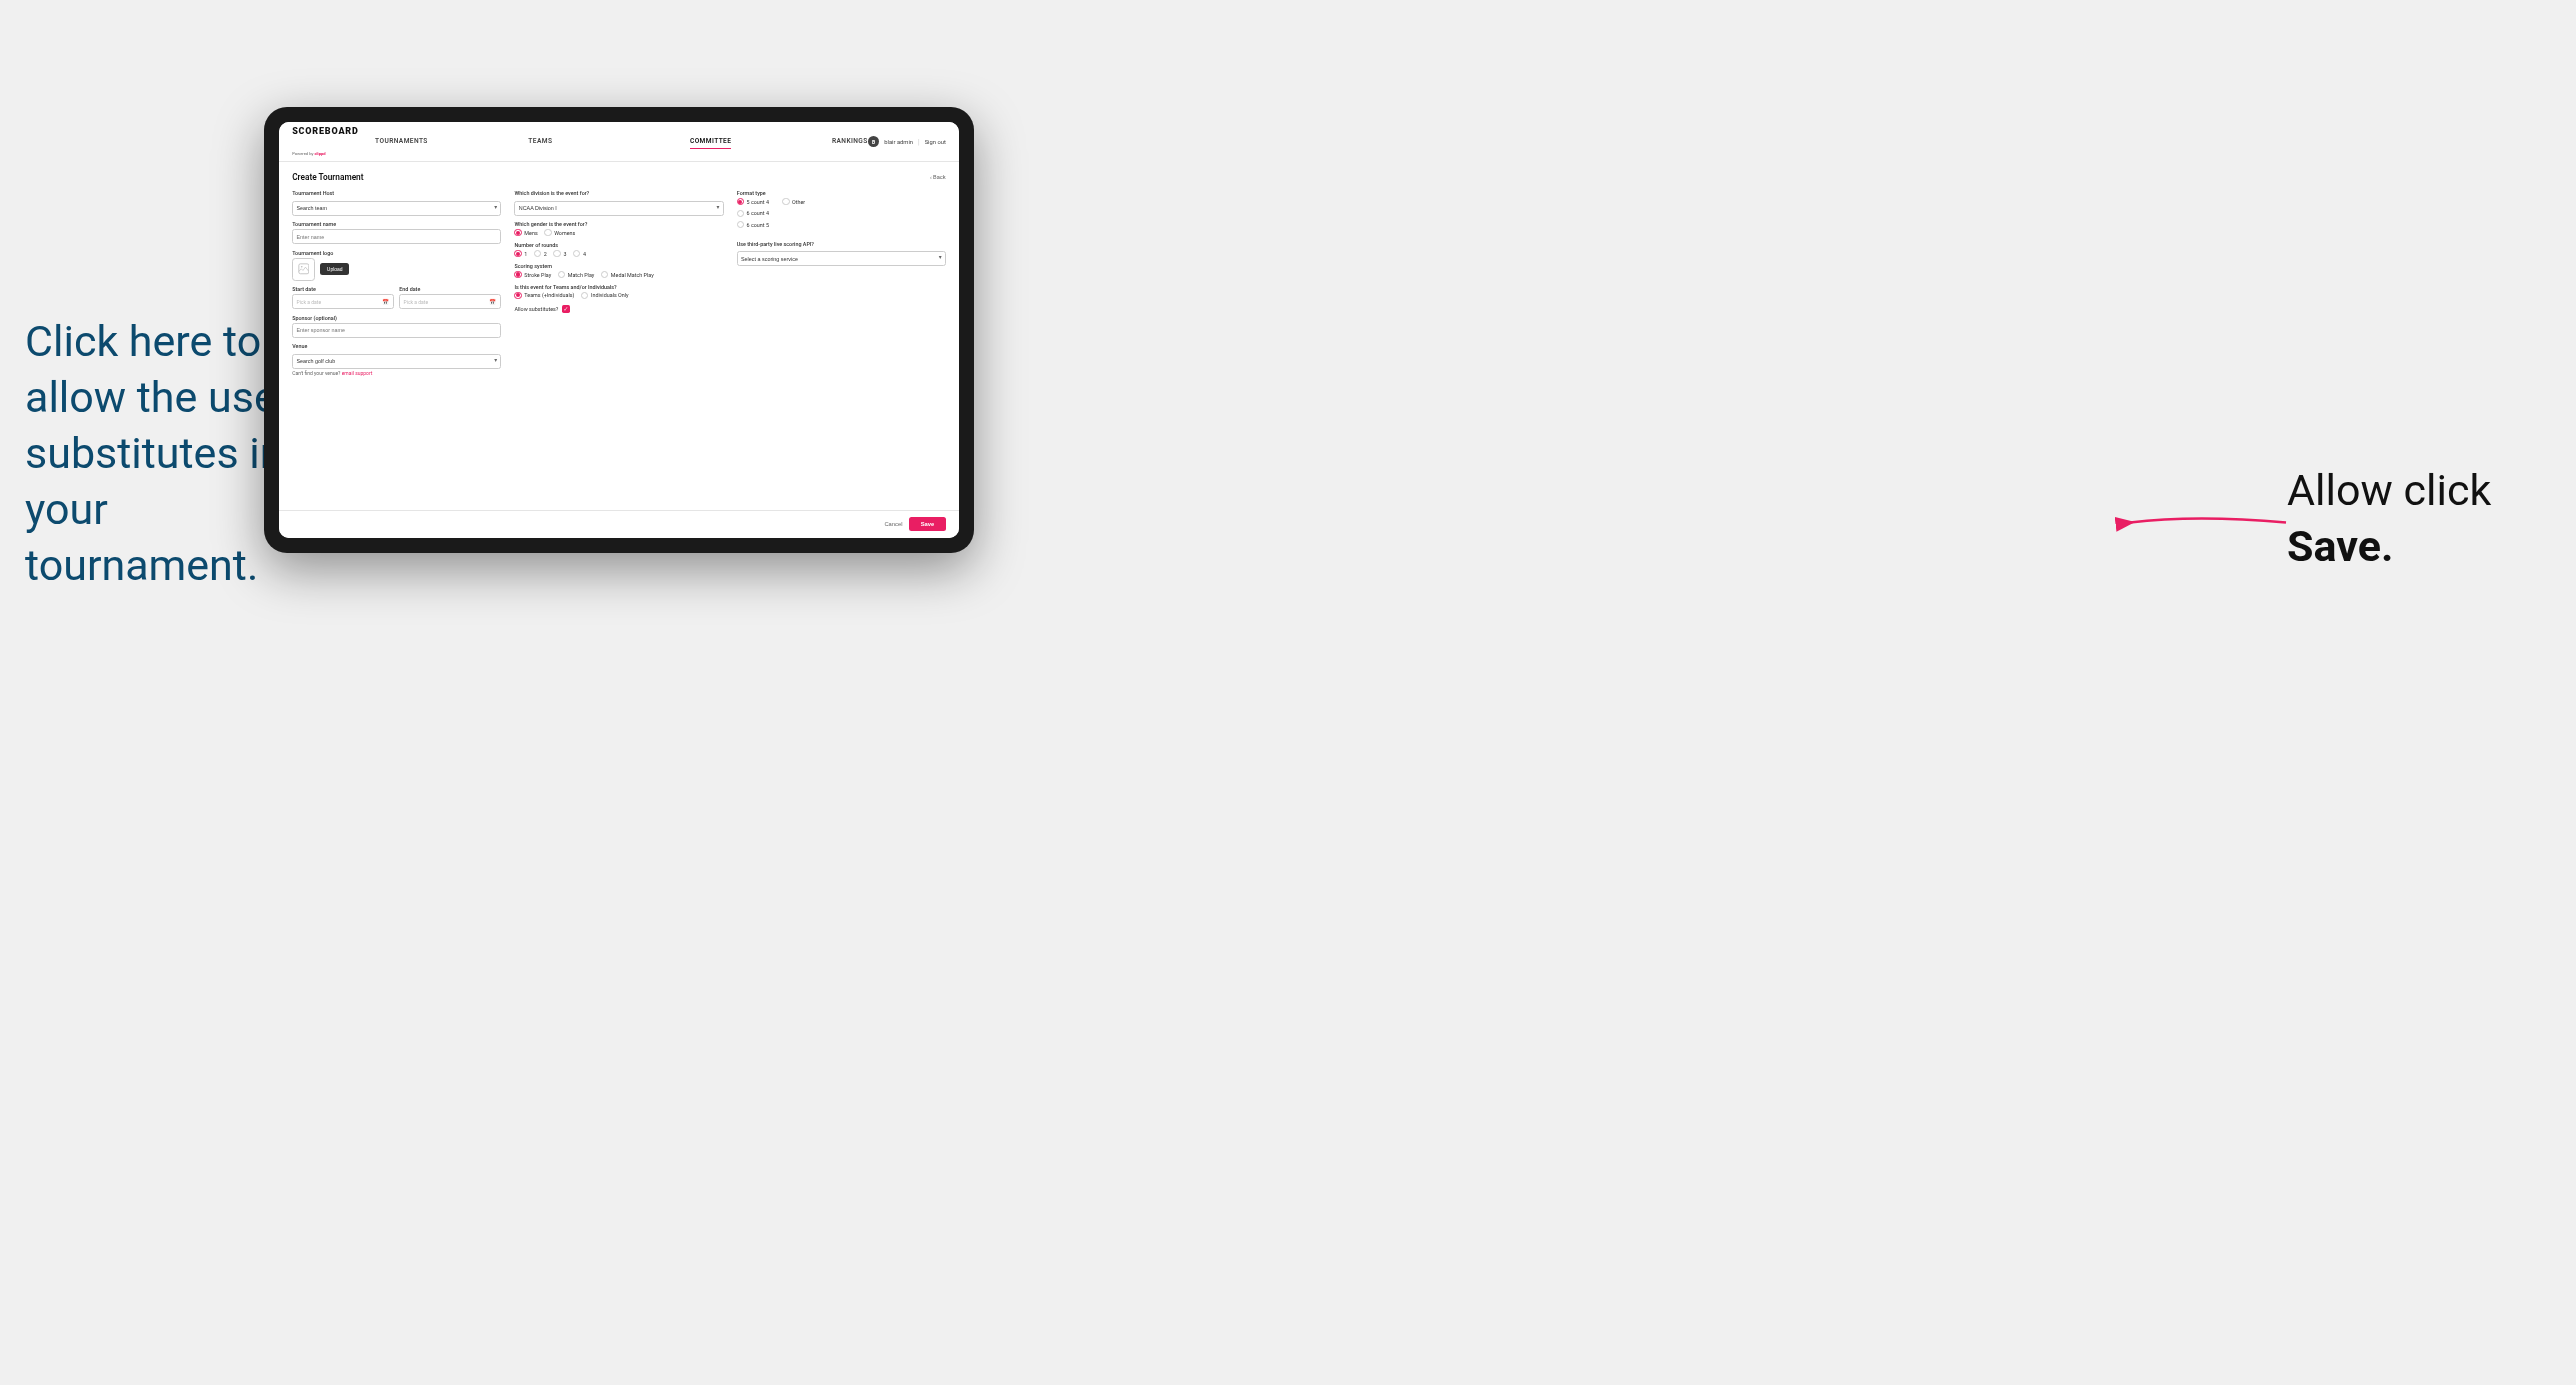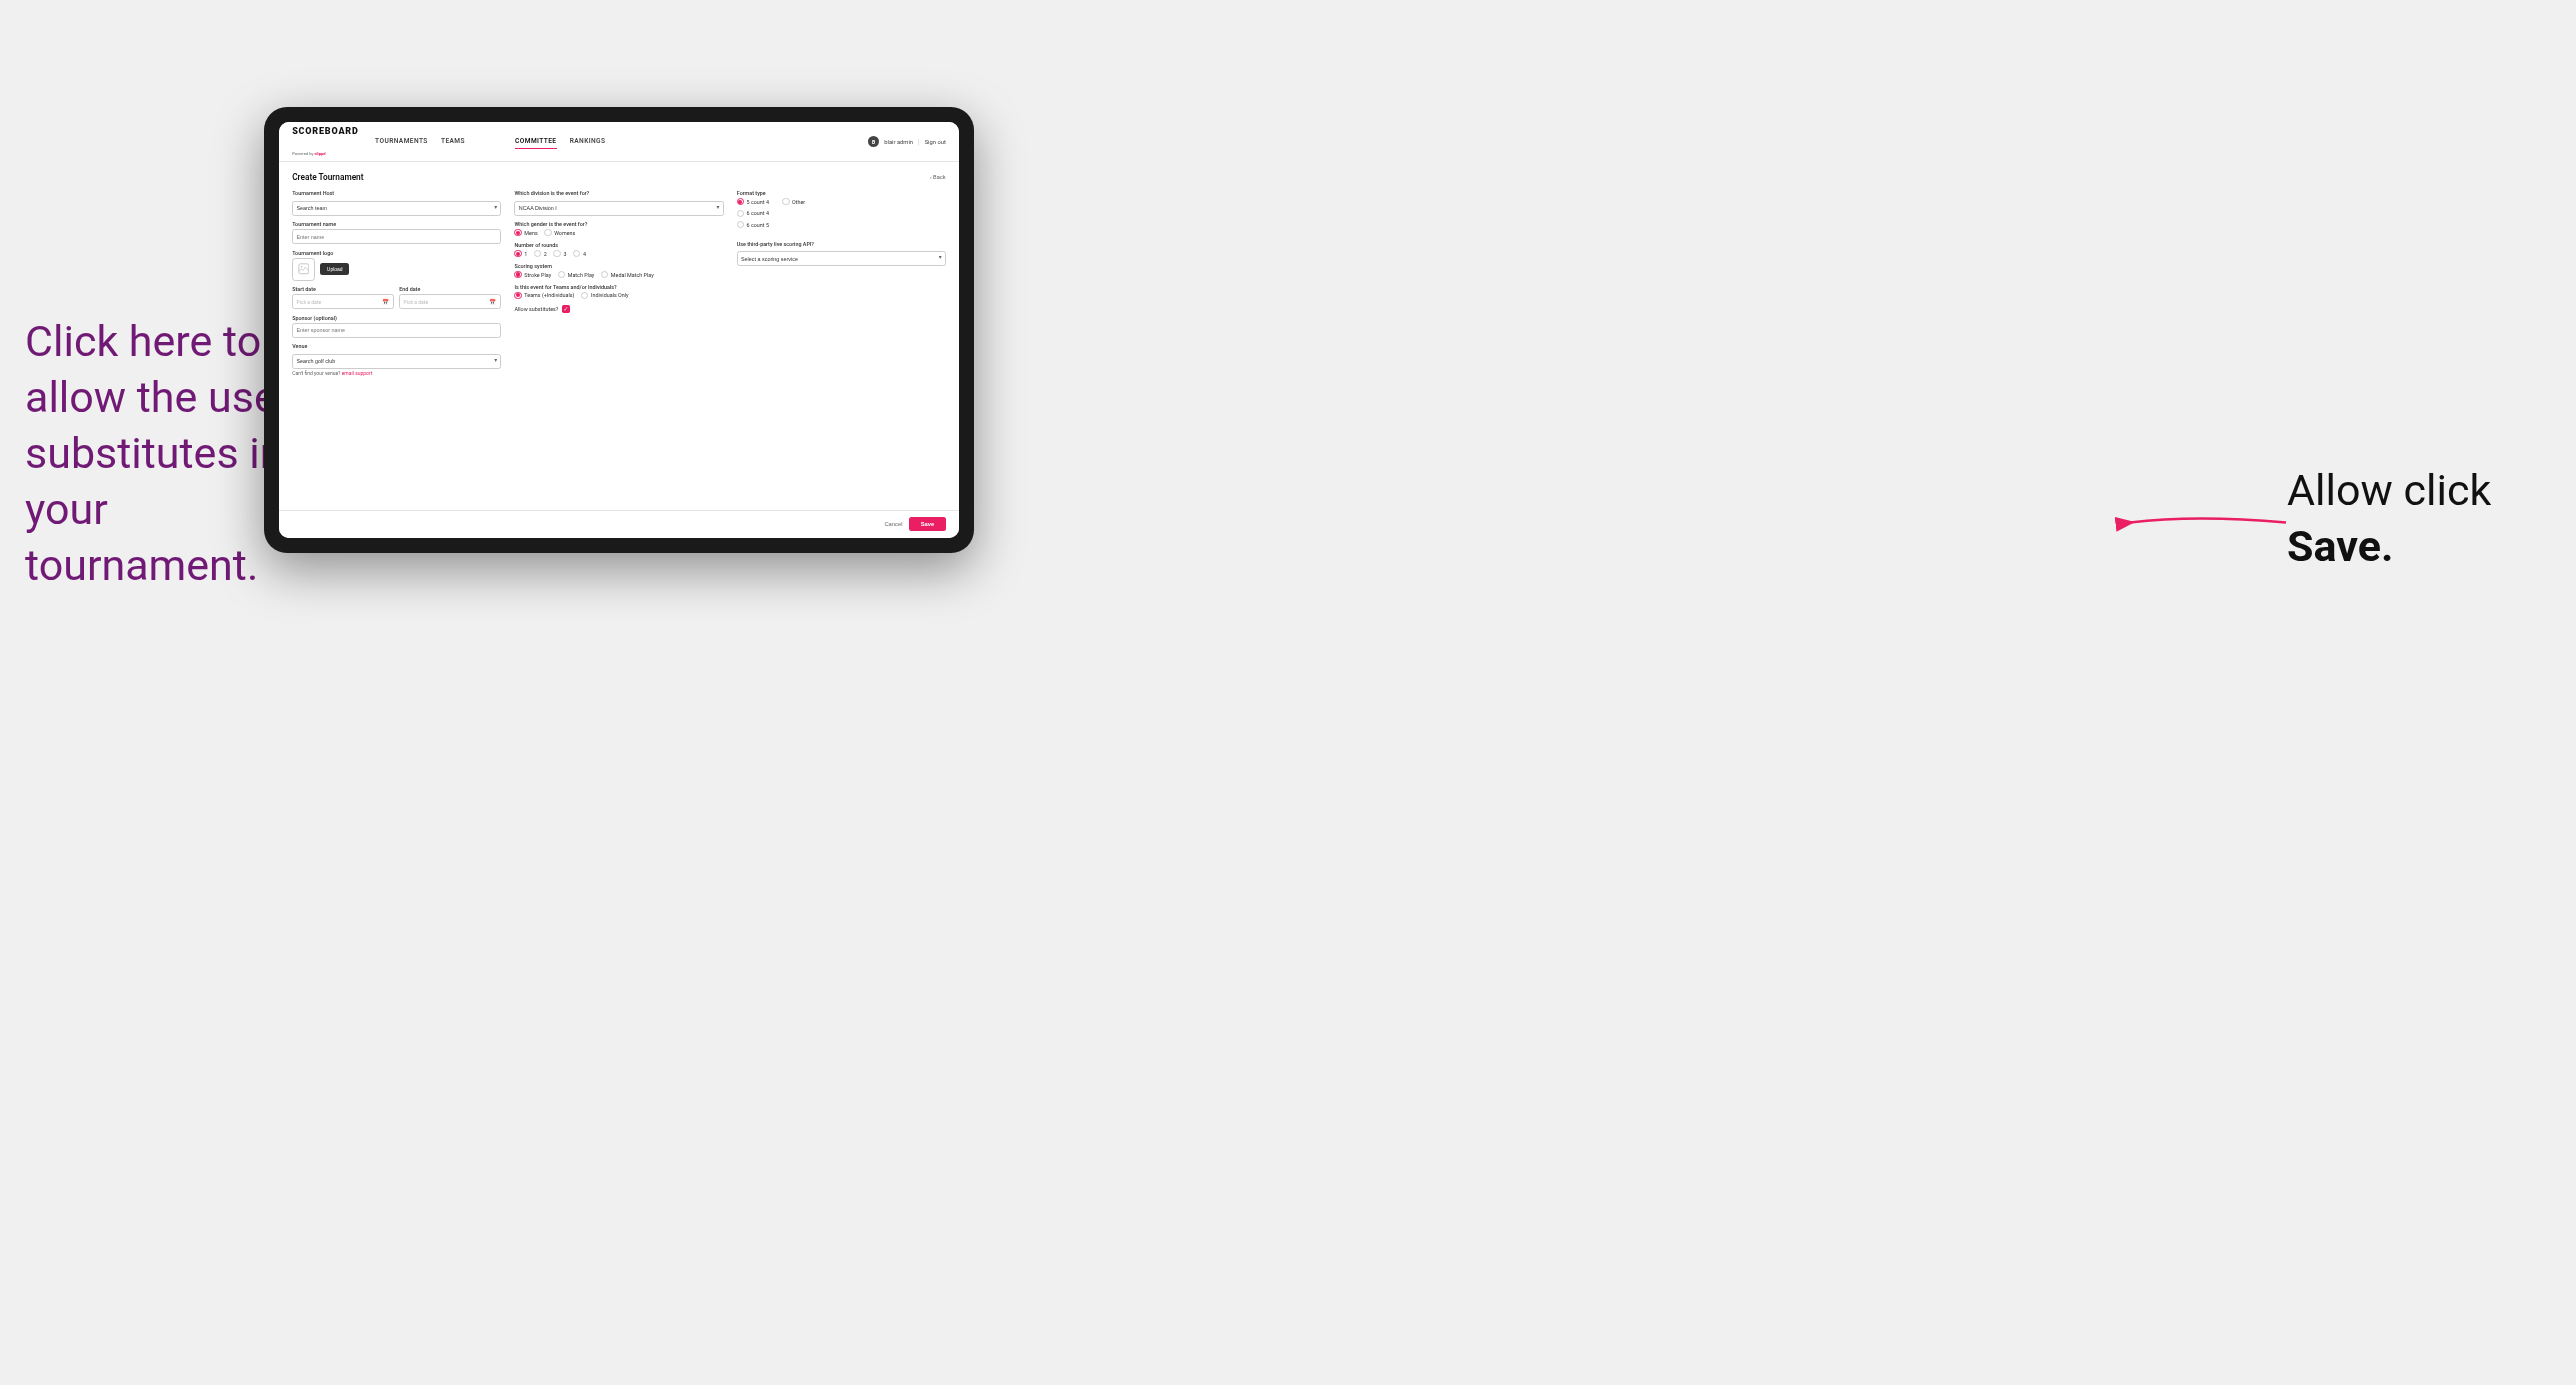--- a/index.html
+++ b/index.html
@@ -13,21 +13,21 @@
     }
 
     
     .annotation-left {
       position: absolute;
       left: 25px;
       top: 314px;
       font-size: 43px;
       font-weight: 400;
       line-height: 1.3;
-      color: #701a75;
+      color: #0c4a6e;
       width: 347px;
     }
     .annotation-right {
       position: absolute;
       right: 25px;
       top: 463px;
       font-size: 43px;
       font-weight: 400;
       line-height: 1.3;
       color: #111;
@@ -89,20 +89,21 @@
       line-height: 1;
     }
     .logo-clippd {
       color: #e91e63;
       font-weight: 700;
     }
     .nav-items {
       display: flex;
       gap: 13.2px;
       flex: 1;
+      justify-content: space-between;
     }
     .nav-item {
       font-size: 6.6px;
       font-weight: 600;
       color: #444;
       padding: 3.3px 0;
       cursor: pointer;
       letter-spacing: 0.4px;
     }
     .nav-item.active {

